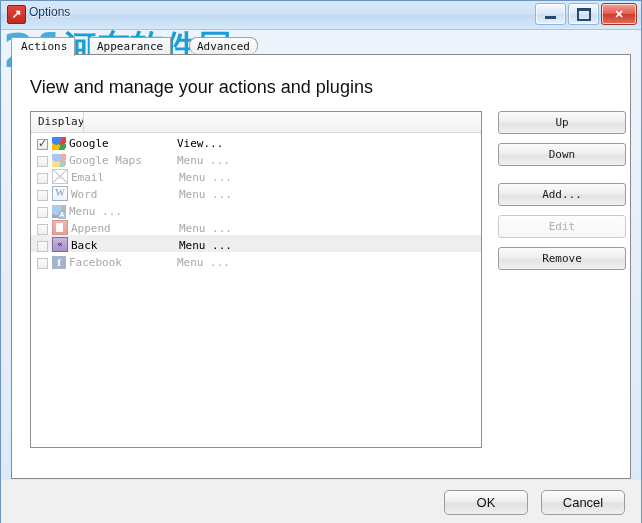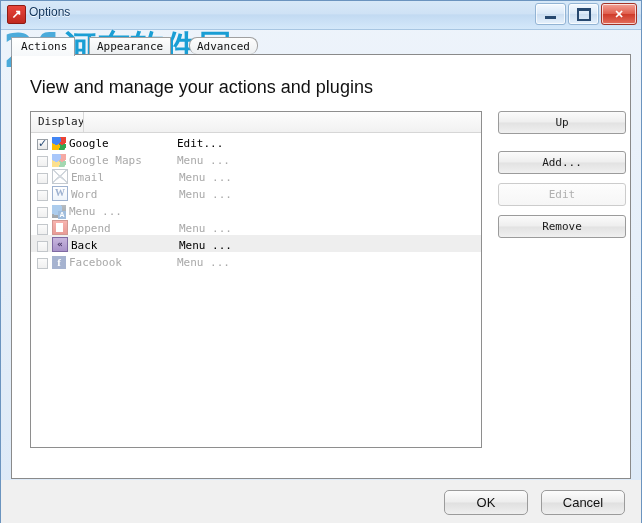--- a/index.html
+++ b/index.html
@@ -232,21 +232,21 @@
     <div class="listbox">
       <div class="lv-header">
         <div class="lv-th c1">Display</div>
         <div class="lv-th c2"></div>
       </div>
 
       <div class="lv-row">
         <span class="cb on"></span>
         <span class="ico ic-google"></span>
         <span class="lv-name">Google</span>
-        <span class="lv-disp">Edit...</span>
+        <span class="lv-disp">View...</span>
       </div>
 
       <div class="lv-row faded">
         <span class="cb dim"></span>
         <span class="ico ic-google"></span>
         <span class="lv-name">Google Maps</span>
         <span class="lv-disp">Menu ...</span>
       </div>
 
       <div class="lv-row faded">
@@ -286,20 +286,21 @@
       <div class="lv-row faded">
         <span class="cb dim"></span>
         <span class="ico ic-fb">f</span>
         <span class="lv-name">Facebook</span>
         <span class="lv-disp">Menu ...</span>
       </div>
     </div>
 
     <div class="sidebtns">
       <div class="btn">Up</div>
+      <div class="btn">Down</div>
       <div class="btn gap">Add...</div>
       <div class="btn disabled">Edit</div>
       <div class="btn">Remove</div>
     </div>
 
   </div>
 
   <div class="footer">
     <div class="fbtn ok">OK</div>
     <div class="fbtn cancel">Cancel</div>

